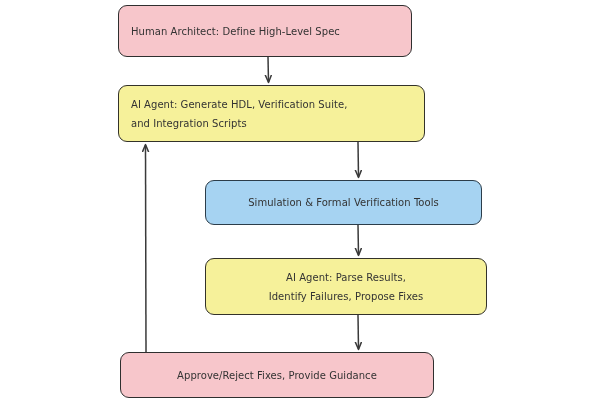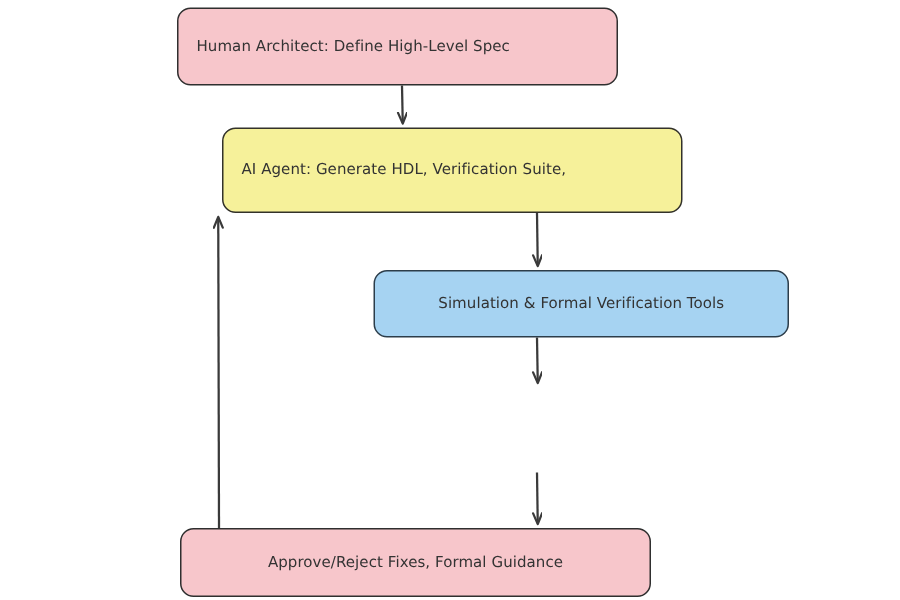--- a/index.html
+++ b/index.html
@@ -48,26 +48,24 @@
   .node.center .line {
     text-align: center;
   }
   .node.pink {
     background: #f7c6cb;
     border-color: #2f2f2f;
   }
   .node.yellow {
     background: #f6f19a;
     border-color: #33322a;
-    margin-left: 30px;
   }
   .node.blue {
     background: #a6d3f2;
     border-color: #2c3d4a;
-    margin-left: 44px;
   }
   
   #node-spec      { left: 118px; top: 5px;   width: 294px; height: 52px; }
   #node-generate  { left: 118px; top: 85px;  width: 307px; height: 57px; }
   #node-simverify { left: 205px; top: 180px; width: 277px; height: 45px; }
   #node-parse     { left: 205px; top: 258px; width: 282px; height: 57px; }
   #node-review    { left: 120px; top: 352px; width: 314px; height: 46px; }
 </style>
 </head>
 <body>
@@ -91,24 +89,29 @@
 
     <path d="M 146,352 L 145.5,145" fill="none" stroke="#3a3a3a" stroke-width="1.5" marker-end="url(#arrowhead)"></path>
   </svg>
 
   <div class="node pink" id="node-spec">
     <div class="line">Human Architect: Define High-Level Spec</div>
   </div>
 
   <div class="node yellow" id="node-generate">
     <div class="line">AI Agent: Generate HDL, Verification Suite,</div>
+    <div class="line">and Integration Scripts</div>
   </div>
 
   <div class="node blue center" id="node-simverify">
     <div class="line">Simulation &amp; Formal Verification Tools</div>
   </div>
 
+  <div class="node yellow center" id="node-parse">
+    <div class="line">AI Agent: Parse Results,</div>
+    <div class="line">Identify Failures, Propose Fixes</div>
+  </div>
 
   <div class="node pink center" id="node-review">
-    <div class="line">Approve/Reject Fixes, Formal Guidance</div>
+    <div class="line">Approve/Reject Fixes, Provide Guidance</div>
   </div>
 
 </div>
 
 </body></html>

